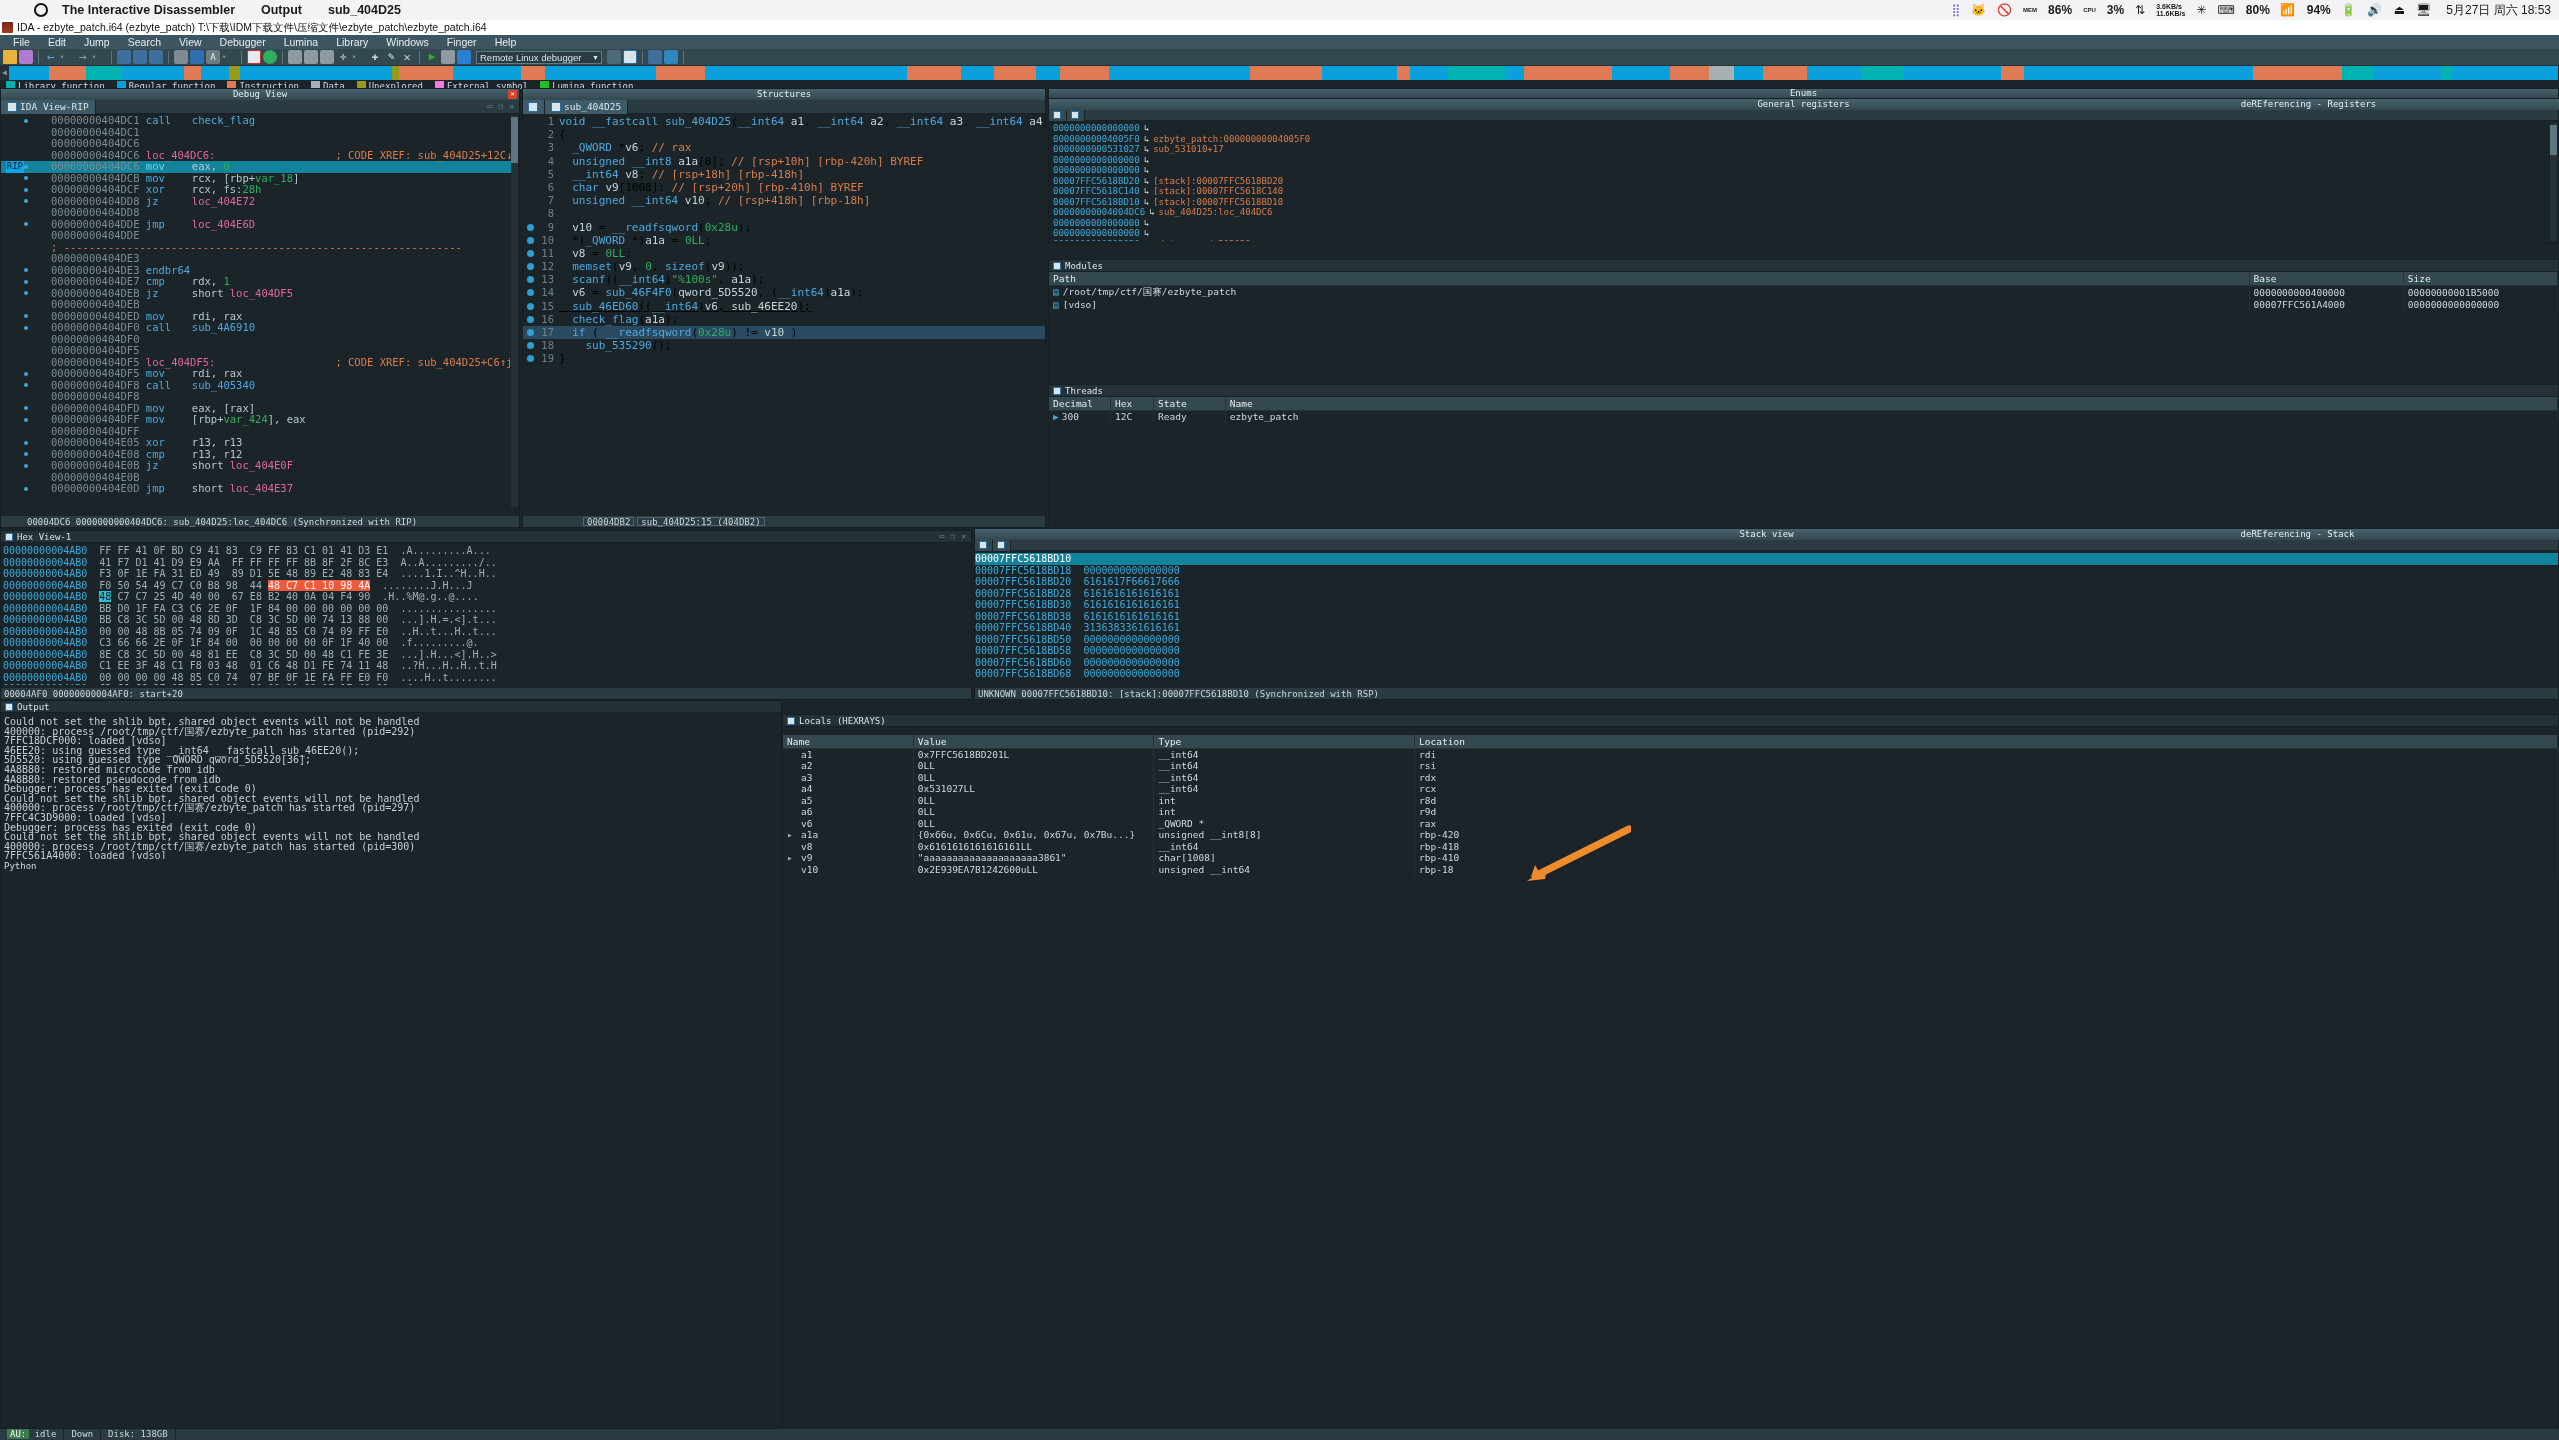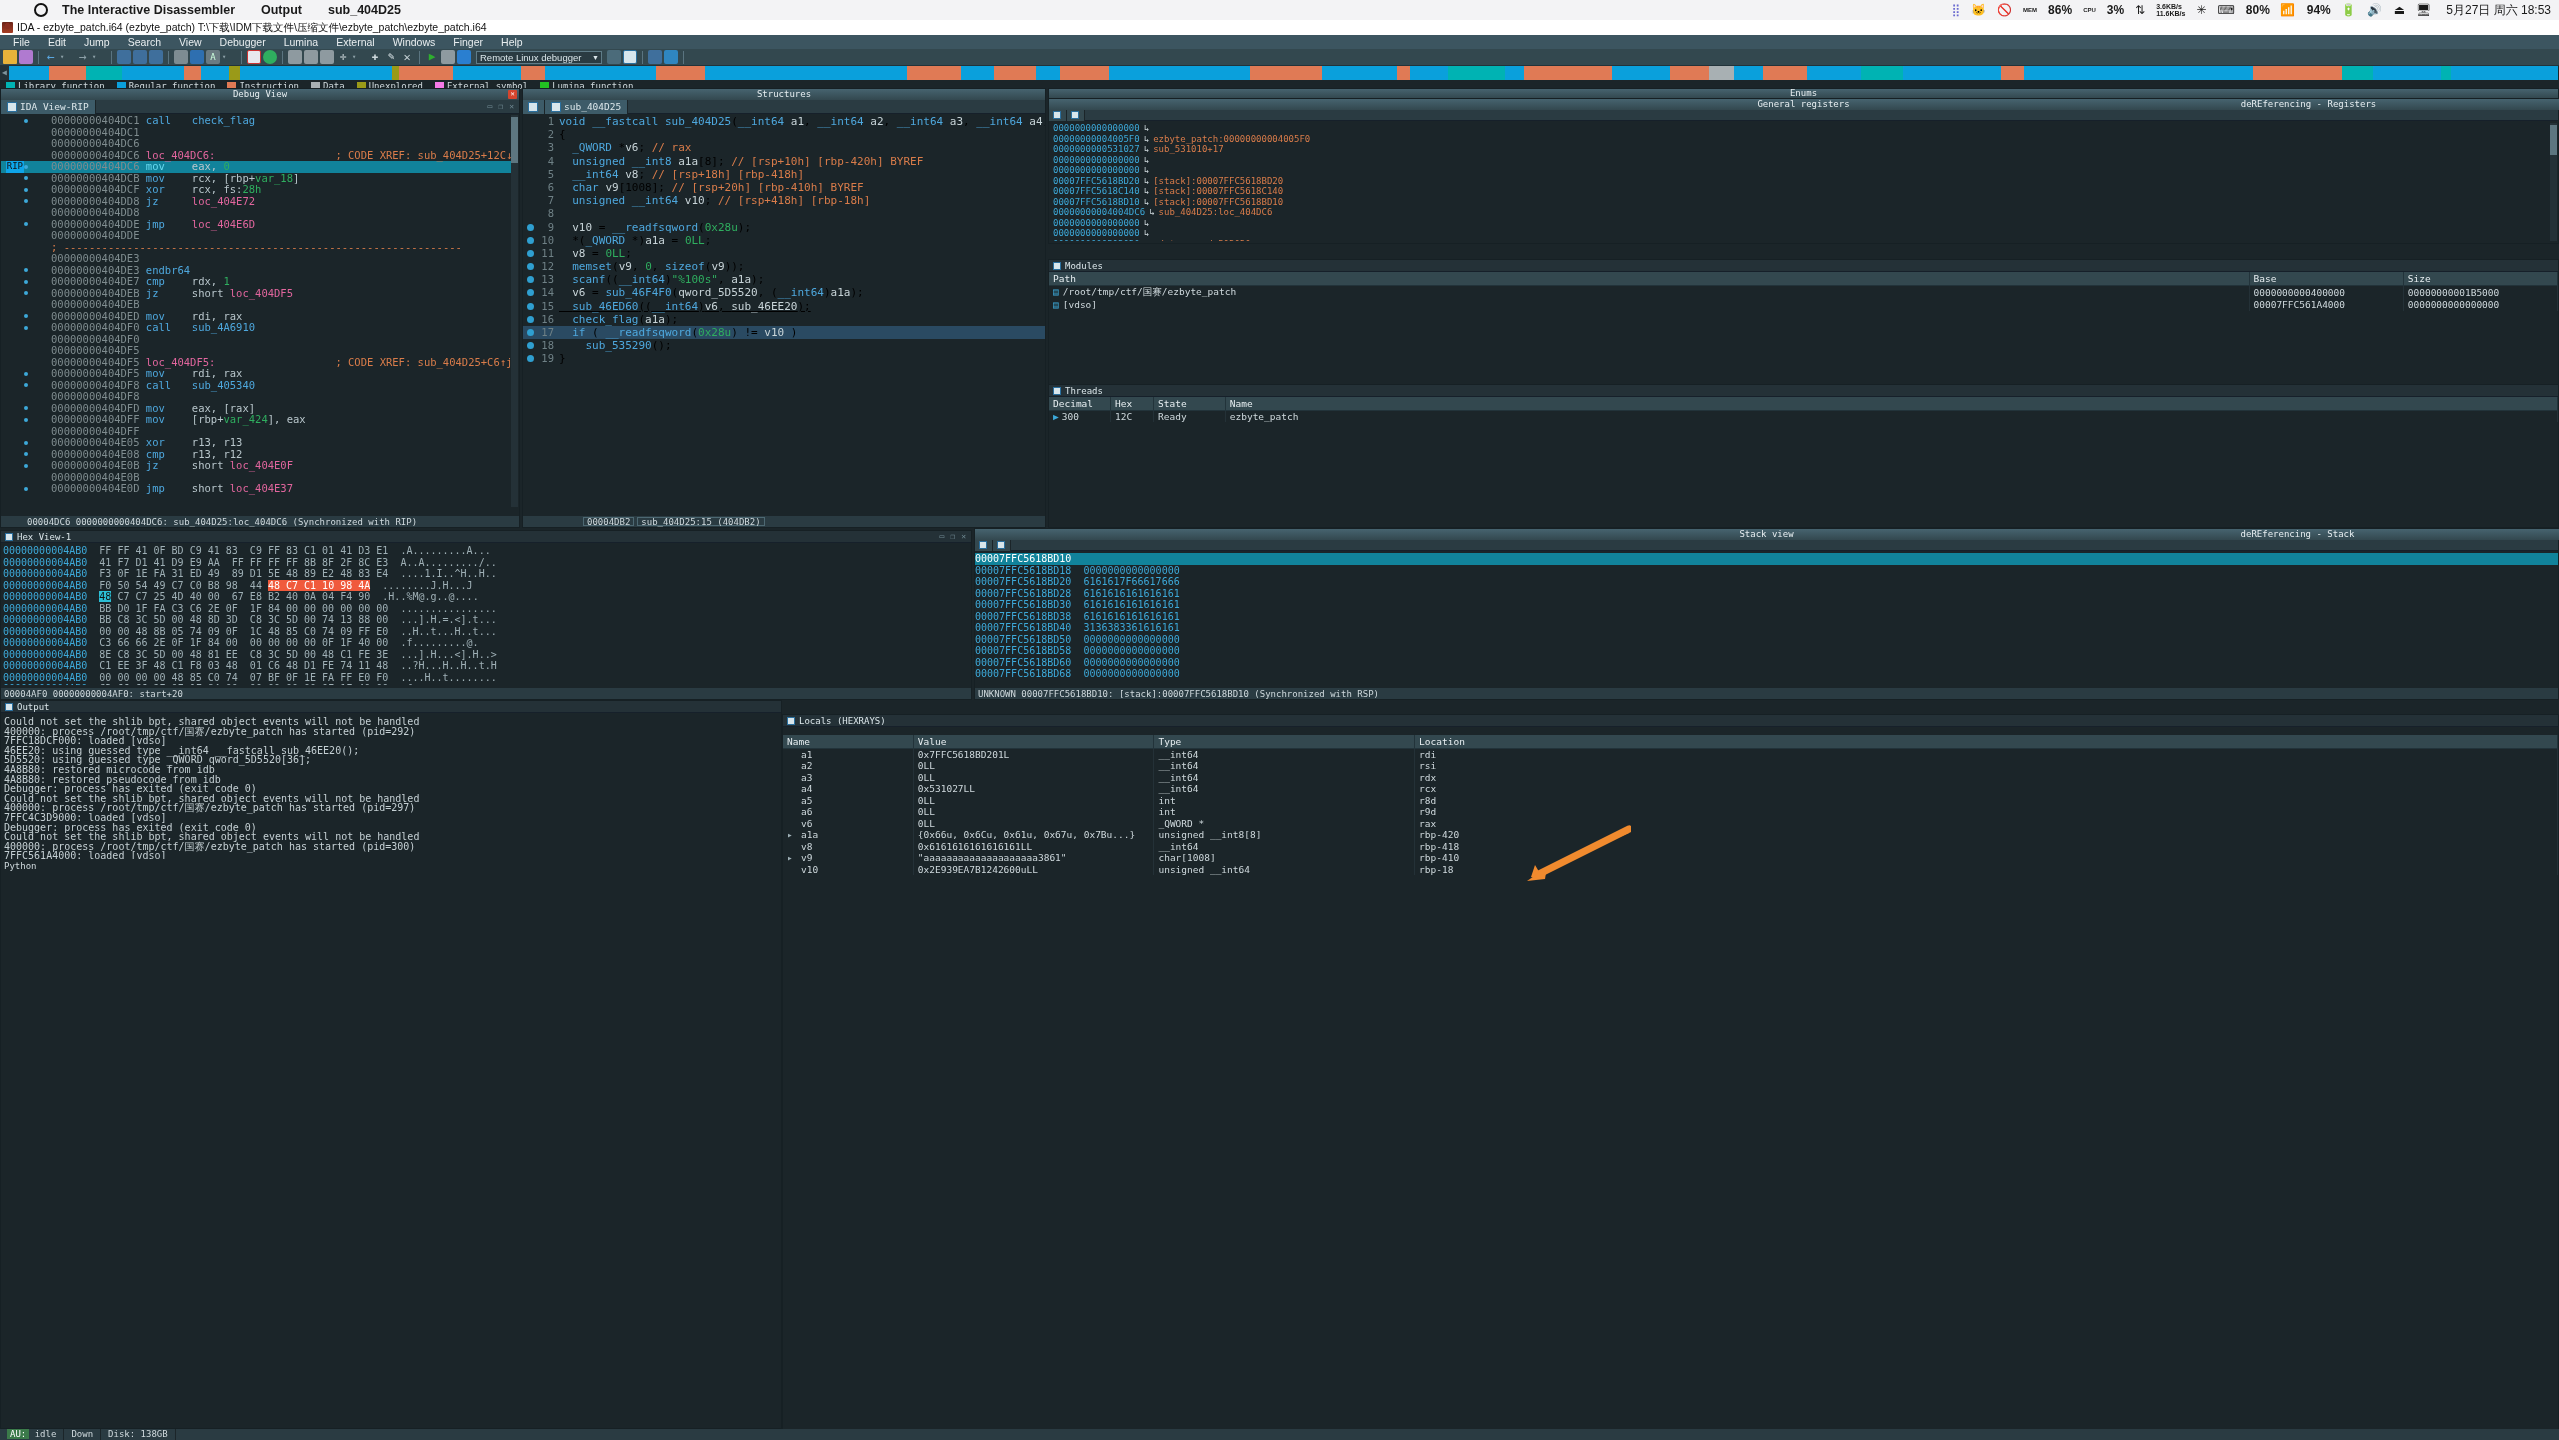--- a/index.html
+++ b/index.html
@@ -42,21 +42,21 @@
             padding-left:3px; margin:0 3px; }
   .dbgsel .arrow { margin-left:auto; margin-right:2px; font-size:7px; }
 
   
   .navband { height:14px; display:flex; width:100%; }
   .navband i { display:block; height:100%; }
   .navrow { display:flex; align-items:center; height:14px; background:#1b2529; }
   .navarrow { width:9px; height:14px; color:#7e939c; font-size:8px; text-align:center; line-height:14px; background:#243137; }
 
   
-  .legend { height:11px; background:#1b2529; display:flex; align-items:flex-end; gap:3px; padding-left:6px;
+  .legend { height:11px; background:#1b2529; display:flex; align-items:center; gap:3px; padding-left:6px;
             font-size:9px; color:#cfd9dd; }
   .legend .sw { width:9px; height:9px; display:inline-block; }
   .legend span.lb { margin-right:9px; }
 
   
   .panel { position:absolute; background:#1b2529; border:1px solid #162024; }
   .ptitle { height:11px; background:linear-gradient(#46636f,#33484f); color:#e7eef1; font-size:9px;
             text-align:center; line-height:11px; position:relative; }
   .ptitle .x { position:absolute; right:2px; top:1px; width:9px; height:9px; background:#d4452e;
                color:#fff; font-size:7px; line-height:9px; text-align:center; border-radius:1px; }
@@ -179,21 +179,21 @@
 </div>
 
 <div class="menubar" id="menubar">
     <div class="mi">File</div>
     <div class="mi">Edit</div>
     <div class="mi">Jump</div>
     <div class="mi">Search</div>
     <div class="mi">View</div>
     <div class="mi">Debugger</div>
     <div class="mi">Lumina</div>
-    <div class="mi">External</div>
+    <div class="mi">Library</div>
     <div class="mi">Windows</div>
     <div class="mi">Finger</div>
     <div class="mi">Help</div>
   </div>
 
 <div class="toolbar">
   <span class="tb" style="background:#e8b33a;border-radius:1px"></span>
   <span class="tb" style="background:#b07ad0"></span>
   <span class="tsep"></span>
   <span class="tb" style="color:#5aa7e0;font-size:13px;text-align:center;line-height:14px">←</span>

